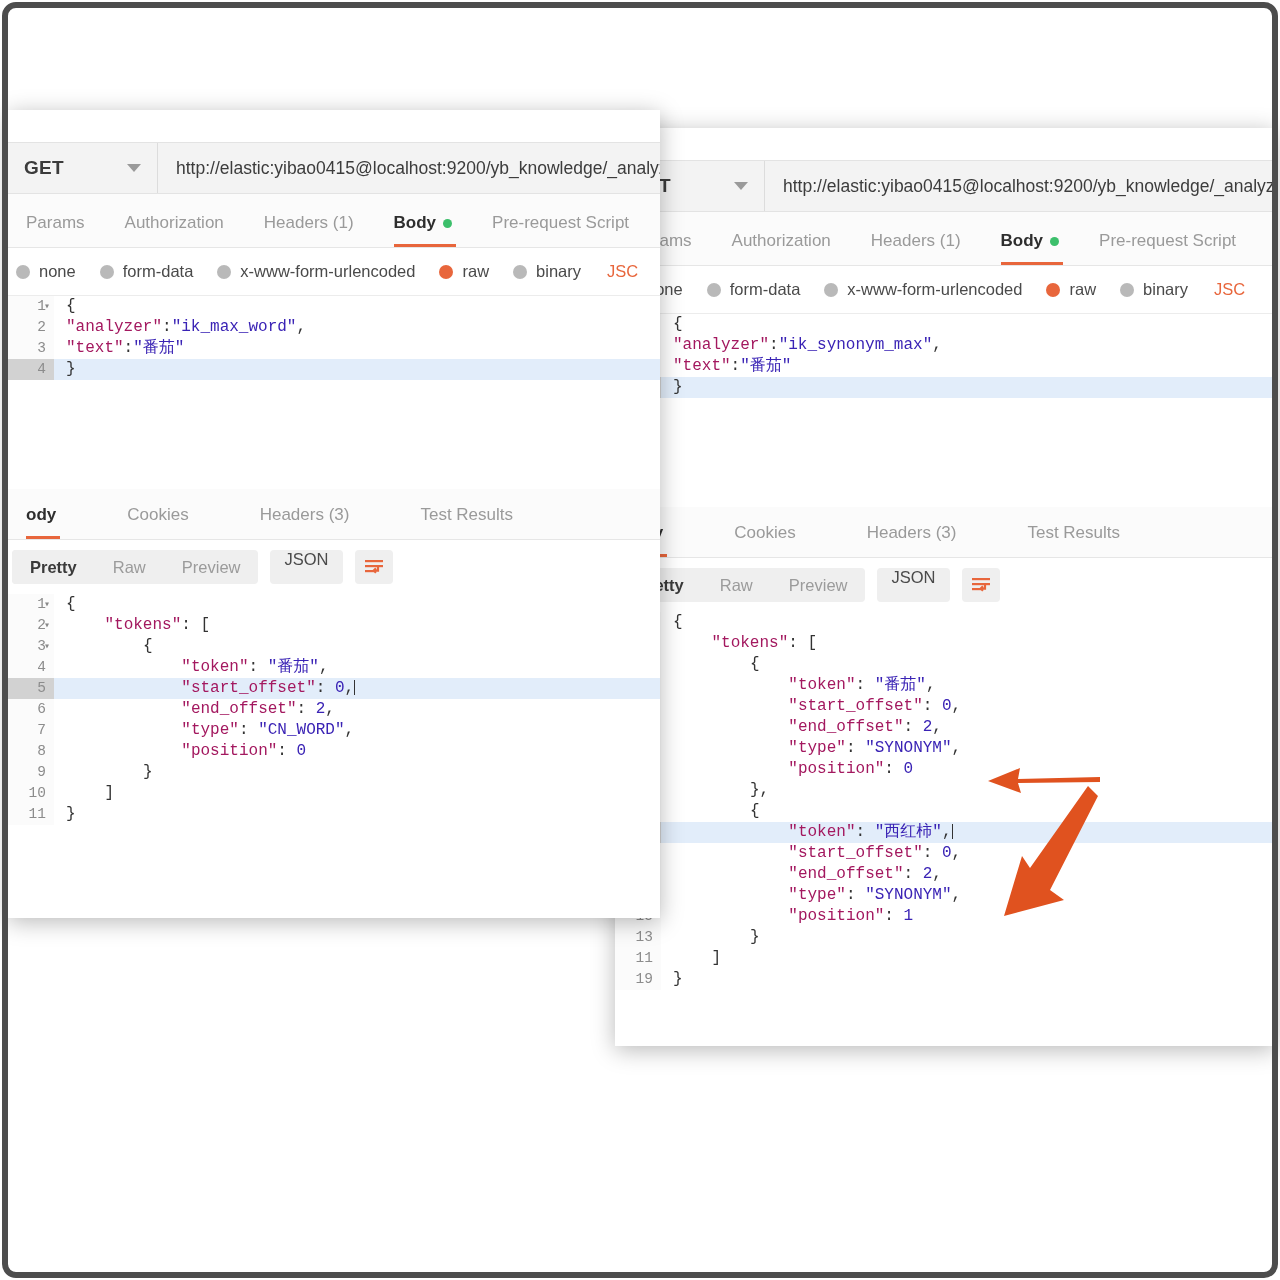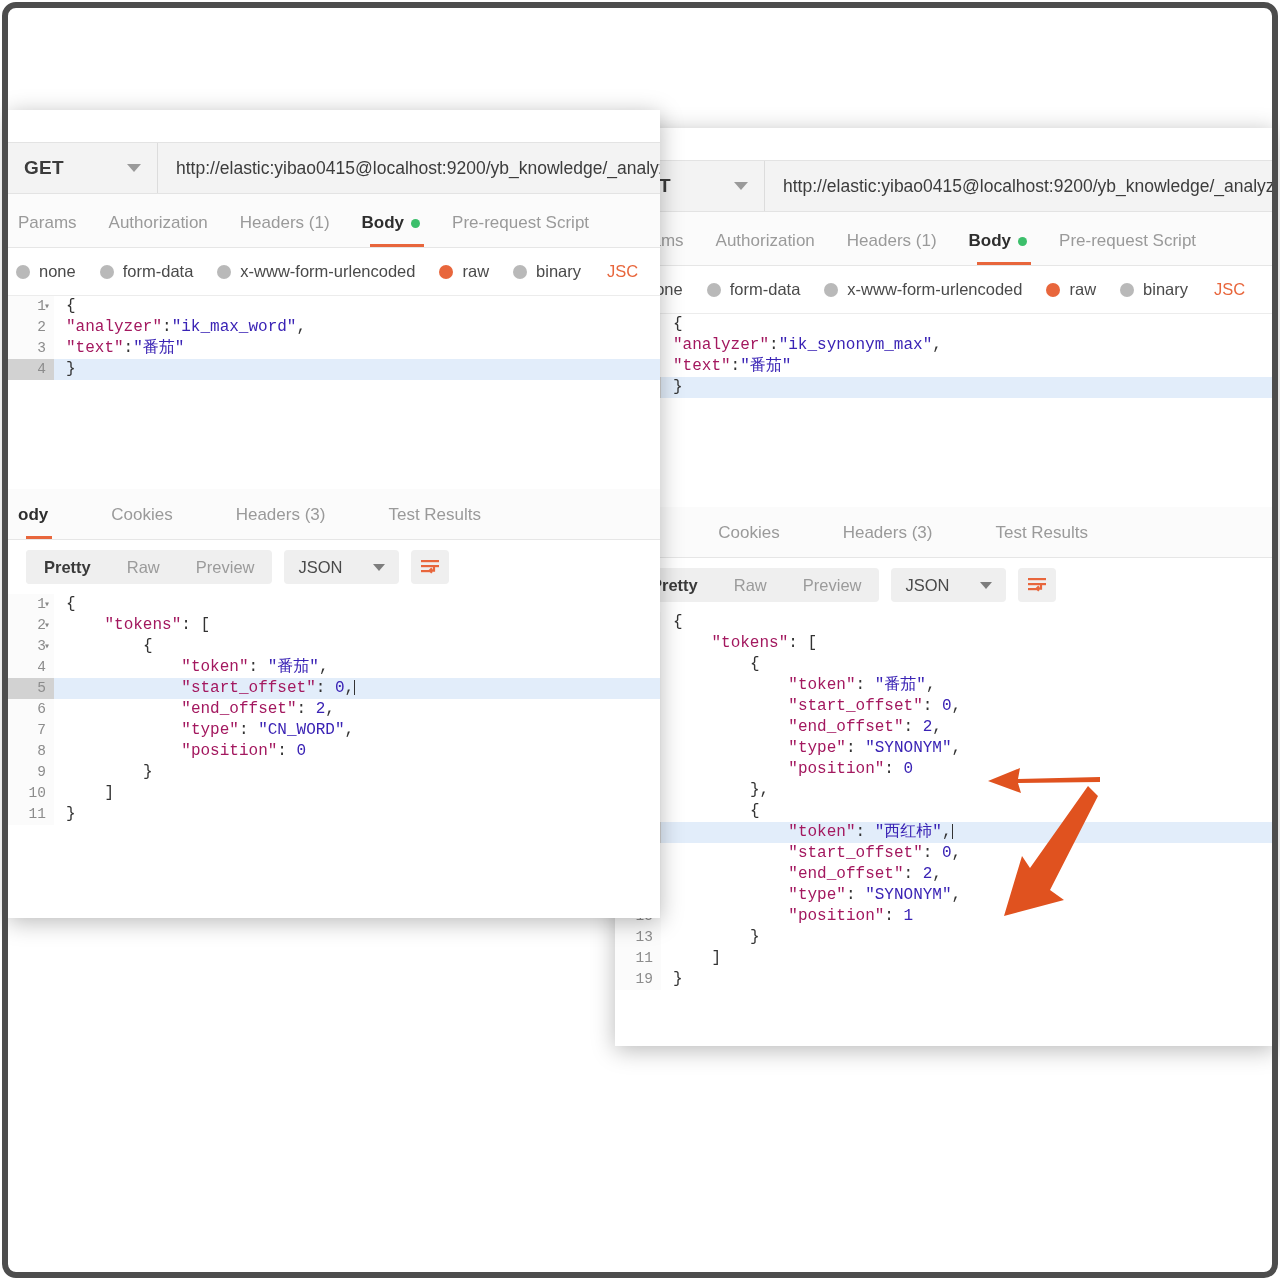--- a/index.html
+++ b/index.html
@@ -59,21 +59,21 @@
 
   
   .reqtabs {
     display: flex; align-items: flex-end;
     height: 54px; padding-left: 0;
     background: #fbfbfb;
     border-bottom: 1px solid #e6e6e6;
   }
   .rtab {
     position: relative;
-    padding: 0 22px 14px 10px;
+    padding: 0 22px 14px 18px;
     font-size: 17px; color: #9a9a9a;
     white-space: nowrap;
   }
   .rtab.active { color: #2e2e2e; font-weight: 600; }
   .rtab.active::after {
     content: ""; position: absolute; left: 18px; right: 18px; bottom: 0;
     height: 3px; background: #e8663c;
   }
   .dot-green { display: inline-block; width: 9px; height: 9px; border-radius: 50%; background: #3cbf6b; margin-left: 7px; vertical-align: middle; }
 
@@ -126,32 +126,32 @@
   }
 
   
   .respdiv { height: 1px; background: #e6e6e6; }
   .resptabs {
     display: flex; align-items: flex-end;
     height: 52px; background: #fbfbfb;
     border-bottom: 1px solid #e6e6e6;
     gap: 31px;
   }
-  .toolrow { display: flex; align-items: center; height: 54px; padding-left: 18px; background: #ffffff; }
+  .toolrow { display: flex; align-items: center; height: 54px; padding-left: 4px; background: #ffffff; }
   .seg {
     display: flex; align-items: center; height: 34px;
     background: #efefef; border-radius: 4px; overflow: hidden;
   }
   .seg .si { padding: 0 18px; font-size: 16.5px; color: #9b9b9b; line-height: 34px; }
   .seg .si.active { color: #3a3a3a; background: #efefef; font-weight: 600; }
   .selbox {
     display: flex; align-items: center; gap: 30px;
     height: 34px; padding: 0 14px; margin-left: 12px;
     background: #efefef; border-radius: 4px;
-    font-size: 16.5px; color: #4a4a4a;
+    font-size: 16.5px; color: #4a4a4a; flex-direction: column;
   }
   .selbox .caret { border-top-color: #7d7d7d; border-left-width: 6px; border-right-width: 6px; border-top-width: 7px; }
   .wrapbtn {
     display: flex; align-items: center; justify-content: center;
     width: 38px; height: 34px; margin-left: 12px;
     background: #efefef; border-radius: 4px;
   }
 
   
   #arrows { position: absolute; left: 0; top: 0; width: 1280px; height: 1280px; z-index: 40; pointer-events: none; }

